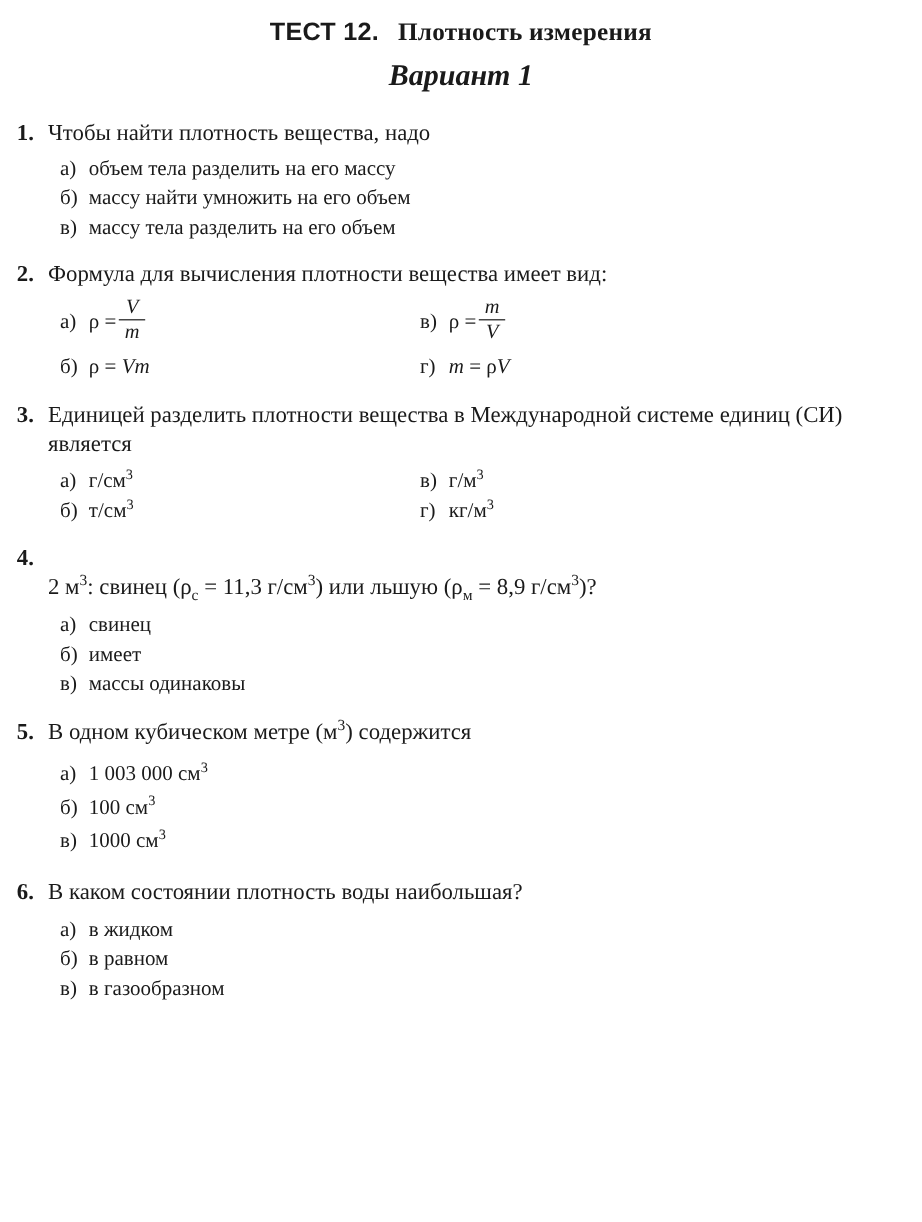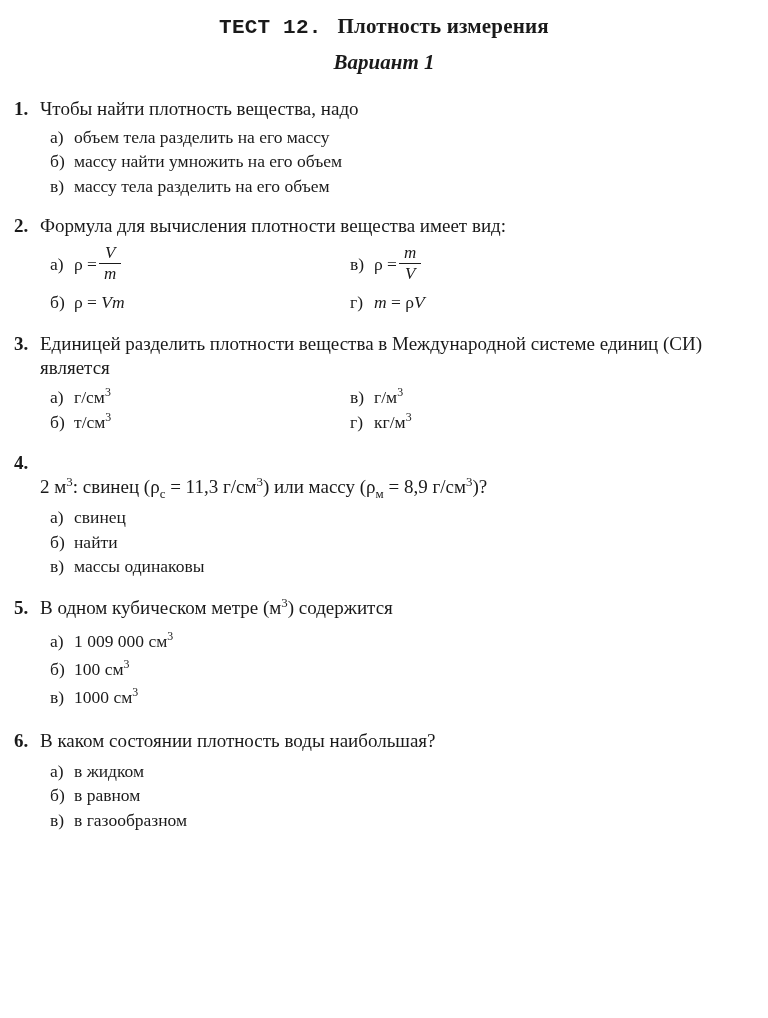--- a/index.html
+++ b/index.html
@@ -22,27 +22,27 @@
     box-sizing: border-box;
   }
   .title {
     text-align: center;
     font-weight: bold;
     font-size: 21px;
     margin: 14px 0 0 0;
     letter-spacing: 0.2px;
   }
   .title .test-word {
-    font-family: Liberation Mono, monospace;
+    font-family: Liberation Sans, sans-serif;
   }
   .variant {
     text-align: center;
     font-style: italic;
     font-weight: bold;
-    font-size: 21px;
+    font-size: 25px;
     margin: 11px 0 0 0;
   }
   .content {
     margin: 22px 0 0 0;
     padding: 0 22px 0 14px;
   }
   .q {
     margin-bottom: 11px;
   }
   .q-head {
@@ -230,48 +230,48 @@
           </div>
         </div>
       </div>
     </div>
 
     <div class="q" style="margin-top:17px;">
       <div class="q-head">
         <span class="q-num">4.</span>
         <span class="q-text">
           <br>
-          <span><span>2 м</span><sup class="s">3</sup><span>: свинец (</span><span class="rho">ρ</span><sub class="s">с</sub><span> = 11,3 г/см</span><sup class="s">3</sup><span>) или массу (</span><span class="rho">ρ</span><sub class="s">м</sub><span> = 8,9 г/см</span><sup class="s">3</sup><span>)?</span></span>
+          <span><span>2 м</span><sup class="s">3</sup><span>: свинец (</span><span class="rho">ρ</span><sub class="s">с</sub><span> = 11,3 г/см</span><sup class="s">3</sup><span>) или льшую (</span><span class="rho">ρ</span><sub class="s">м</sub><span> = 8,9 г/см</span><sup class="s">3</sup><span>)?</span></span>
         </span>
       </div>
       <div class="opts" style="margin-top:6px;">
         <div class="opt">
           <span class="opt-lbl">а)</span>
           <span class="opt-txt">свинец</span>
         </div>
         <div class="opt">
           <span class="opt-lbl">б)</span>
-          <span class="opt-txt">найти</span>
+          <span class="opt-txt">имеет</span>
         </div>
         <div class="opt">
           <span class="opt-lbl">в)</span>
           <span class="opt-txt">массы одинаковы</span>
         </div>
       </div>
     </div>
 
     <div class="q" style="margin-top:17px;">
       <div class="q-head">
         <span class="q-num">5.</span>
         <span class="q-text"><span>В одном кубическом метре (м</span><sup class="s">3</sup><span>) содержится</span></span>
       </div>
       <div class="opts" style="margin-top:7px; line-height:1.62;">
         <div class="opt">
           <span class="opt-lbl">а)</span>
-          <span class="opt-txt"><span>1 009 000 см</span><sup class="s">3</sup></span>
+          <span class="opt-txt"><span>1 003 000 см</span><sup class="s">3</sup></span>
         </div>
         <div class="opt">
           <span class="opt-lbl">б)</span>
           <span class="opt-txt"><span>100 см</span><sup class="s">3</sup></span>
         </div>
         <div class="opt">
           <span class="opt-lbl">в)</span>
           <span class="opt-txt"><span>1000 см</span><sup class="s">3</sup></span>
         </div>
       </div>

